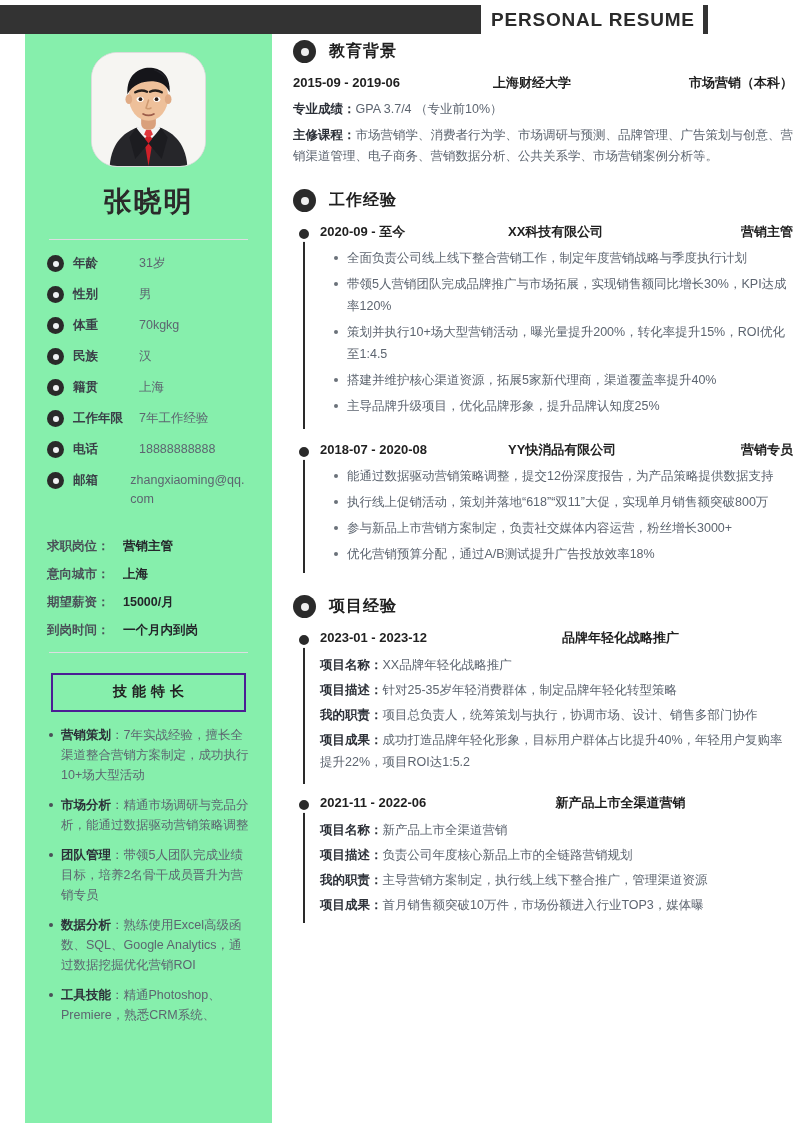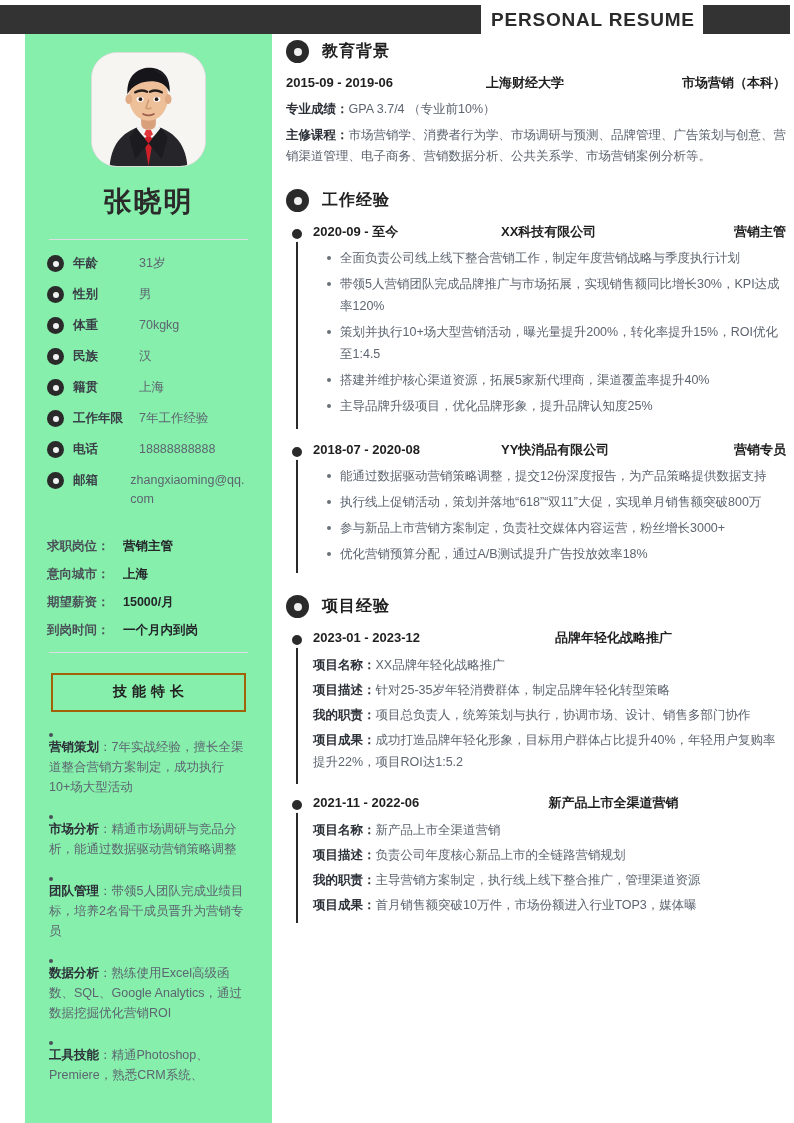--- a/index.html
+++ b/index.html
@@ -15,21 +15,21 @@
     width: 794px;
     height: 1123px;
     background: #ffffff;
     overflow: hidden;
   }
 
   
   .header {
     position: absolute;
     top: 5px; left: 0;
-    width: 790px;
+    width: 708px;
     height: 29px;
     display: flex;
     align-items: stretch;
   }
   .header-bar-left {
     width: 481px;
     background: #333333;
   }
   .header-title-wrap {
     flex: 0 0 auto;
@@ -152,40 +152,39 @@
   }
 
   .divider2 {
     height: 1px;
     background: #dcdee1;
     margin: 12px 2px 0 2px;
   }
 
   .skill-box {
     margin: 20px 4px 0 4px;
-    border: 2px solid #a16207;
+    border: 2px solid #4c1d95;
     text-align: center;
     padding: 8px 0 9px 0;
   }
   .skill-box-title {
     font-size: 14px;
     font-weight: bold;
     color: #222222;
     letter-spacing: 5px;
     padding-left: 5px;
   }
 
   .skill-list {
     margin-top: 13px;
     padding-left: 2px;
   }
   .skill-item {
     display: flex;
     margin-bottom: 10px;
-    flex-direction: column;
   }
   .skill-bullet {
     flex: 0 0 auto;
     width: 4px; height: 4px;
     border-radius: 50%;
     background: #4a5058;
     margin: 8px 8px 0 0;
   }
   .skill-text {
     flex: 1 1 auto;
@@ -194,21 +193,21 @@
     color: #5d6570;
   }
   .skill-text b {
     color: #2c3038;
     font-weight: bold;
   }
 
   
   .main {
     position: absolute;
-    top: 40px; left: 286px;
+    top: 40px; left: 293px;
     width: 500px;
   }
   .section { margin-bottom: 2px; }
   .section-head {
     display: flex;
     align-items: center;
     margin-bottom: 11px;
   }
   .sec-donut {
     width: 23px; height: 23px;

